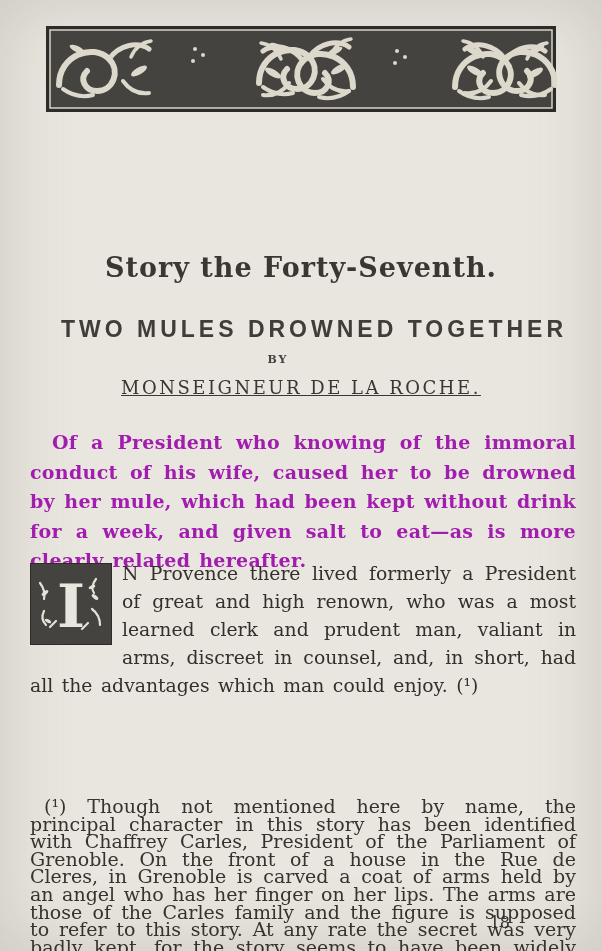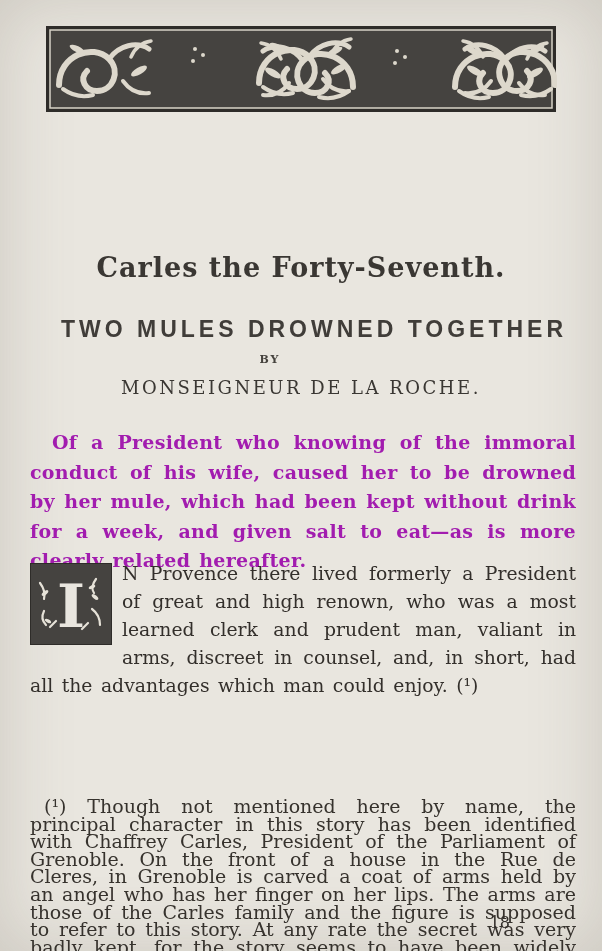--- a/index.html
+++ b/index.html
@@ -21,26 +21,26 @@
     left:0;top:252px;width:602px;text-align:center;
     font-family:"DejaVu Serif", serif;font-weight:bold;
     font-size:27px;letter-spacing:1px;color:#3a3733;
   }
   #title{
     left:0;top:316px;width:602px;text-align:center;
     font-family:"Liberation Sans", sans-serif;font-weight:bold;
     font-size:23px;letter-spacing:4px;color:#403d39;margin-left:13px;
   }
   #byline{
-    left:0;top:353px;width:540px;text-align:center;
+    left:8px;top:353px;width:540px;text-align:center;
     font-size:11px;font-weight:bold;letter-spacing:2px;color:#45423d;
   }
   #author{
     left:0;top:377px;width:602px;text-align:center;
-    font-size:18px;letter-spacing:2.5px;color:#3a3733;
+    font-size:18px;letter-spacing:2.5px;color:#3a3733;text-decoration:underline;
   }
   
   #argument{
     left:30px;top:428px;width:546px;
     font-weight:bold;font-size:19px;line-height:29.5px;
     text-align:justify;text-indent:22px;
     letter-spacing:.3px;word-spacing:2px;color:#a21caf;
   }
   
   .bodytext{
@@ -93,21 +93,21 @@
           <circle cx="148" cy="36" r="2"></circle>
         <circle cx="352" cy="26" r="2"></circle>
           <circle cx="360" cy="32" r="2"></circle>
           <circle cx="350" cy="38" r="2"></circle>
         <circle cx="256" cy="60" r="2"></circle>
           <circle cx="264" cy="66" r="2"></circle>
       </g>
     </svg>
   </div>
 
-  <div class="abs" id="kicker">Carles the Forty-Seventh.</div>
+  <div class="abs" id="kicker">Story the Forty-Seventh.</div>
   <div class="abs" id="title">TWO MULES DROWNED TOGETHER</div>
   <div class="abs" id="byline">BY</div>
   <div class="abs" id="author">MONSEIGNEUR DE LA ROCHE.</div>
 
   <div class="abs" id="argument">Of a President who knowing of the immoral conduct of his wife, caused her to be drowned by her mule, which had been kept without drink for a week, and given salt to eat—as is more clearly related hereafter.</div>
 
   <div class="abs bodytext" id="para1">
     <span id="dropcap-wrap">
       <svg width="82" height="82" viewBox="0 0 82 82" xmlns="http://www.w3.org/2000/svg">
         <rect x="0" y="0" width="82" height="82" fill="#454340" stroke="#2e2c29" stroke-width="2"></rect>

